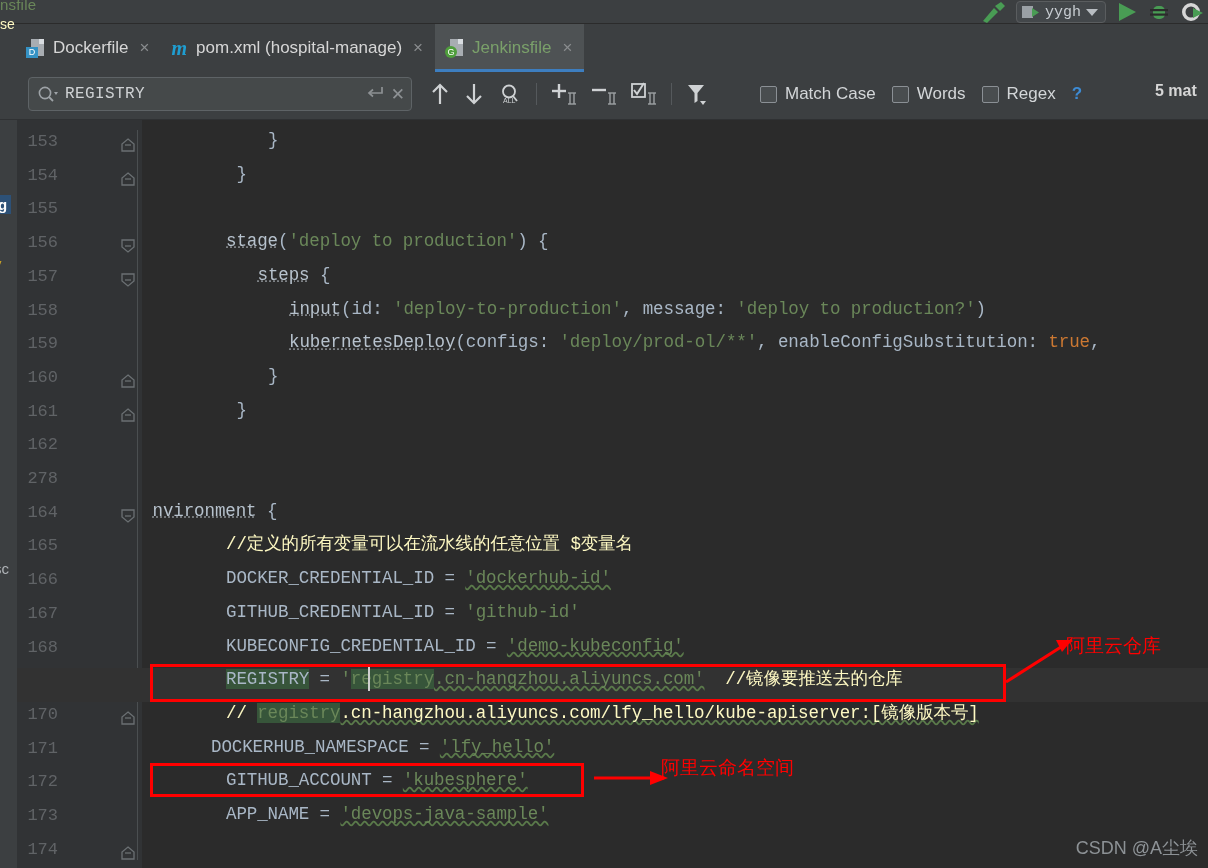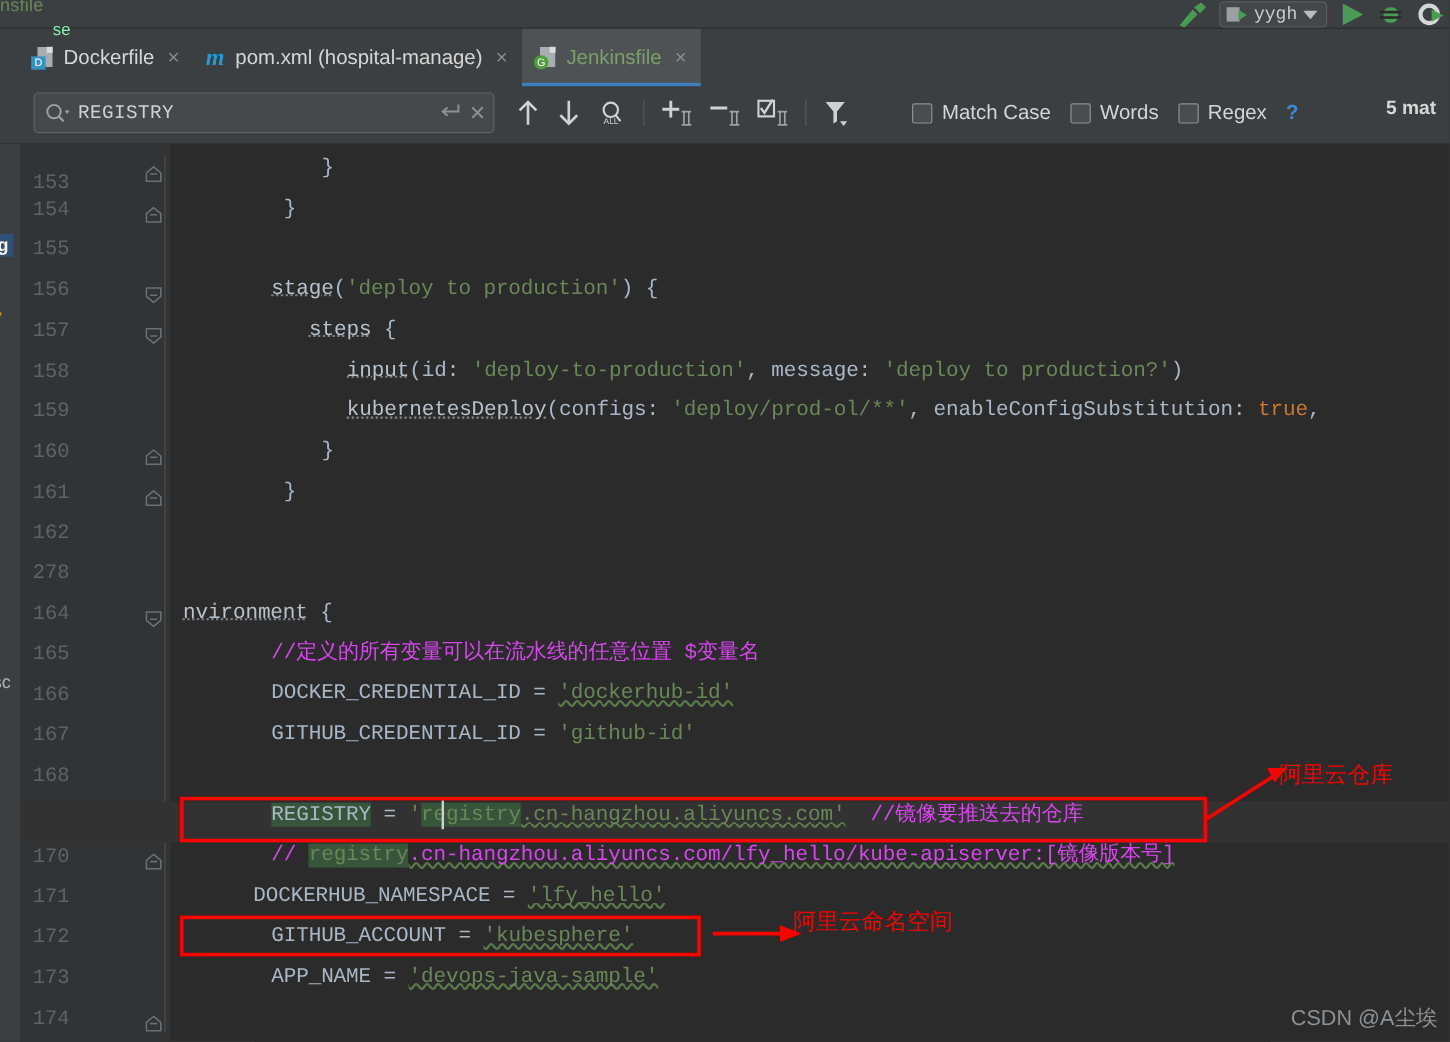--- a/index.html
+++ b/index.html
@@ -75,21 +75,21 @@
   }
   .micon { font-size: 20px; color: #1f9ed1; font-style: italic;
            font-family: "Liberation Serif", serif; font-weight: 700; }
 
   
   .findbar {
     position: absolute; left: 0; top: 72px; width: 1208px; height: 48px;
     background: #3c3f41; display: flex; align-items: center;
     border-bottom: 1px solid #2f3133;
   }
-  .find-left-ghost { position:absolute; left:0; top:16px; color:#86efac; font-size:14px;padding-left:44px; }
+  .find-left-ghost { position:absolute; left:0; top:16px; color:#fef9c3; font-size:14px; }
   .find-field {
     position: absolute; left: 28px; top: 77px; width: 384px; height: 34px;
     background: #45494a; border: 1px solid #5e6366; border-radius: 4px;
     display: flex; align-items: center; padding: 0 6px 0 8px; gap: 6px;
   }
   .find-text {
     flex: 1; color: #cfd2d4; font-size: 16px;
     font-family: "Liberation Mono", monospace; letter-spacing: .4px;
   }
   .find-icon-btn { color: #8d9194; font-size: 17px; }
@@ -154,21 +154,21 @@
   }
   .curline-bg {
     position: absolute; left: 0; width: 1191px; height: 34px;
     background: #323232;
   }
   
   .kw      { color: #cc7832; }
   .str     { color: #6a8759; }
   .ident   { color: #a9b7c6; }
   .method  { color: #b7c2cd; text-decoration: underline dotted #7d8185; }
-  .cmt     { color: #d946ef; }
+  .cmt     { color: #fef9c3; }
   .punct   { color: #a9b7c6; }
   .brace   { color: #a9b7c6; }
   .hl      { background: #37553a; }
   .hl-str  { background: #37553a; color: #6a8759; }
   .wavy    { text-decoration: underline wavy #5a7a4a; text-decoration-skip-ink: none; }
 
   .caret {
     position: absolute; width: 2px; height: 24px; background: #d0d0d0; top: 5px;
   }
 
@@ -360,21 +360,21 @@
 
   <div class="leftstrip">
       <span class="ls-item" style="top: 75px; color: rgb(255, 255, 255); font-weight: 700; background: rgb(45, 81, 119); padding: 1px 4px;">g</span>
       <span class="ls-item" style="top: 135px; color: rgb(201, 162, 39); font-weight: 400;">y</span>
       <span class="ls-item" style="top: 440px; color: rgb(176, 180, 184); font-weight: 400;">sc</span>
     </div>
 
   <div class="editor">
     <div class="gutter">
         <div class="vline" style="top: 10px; height: 730px;"></div>
-        <div class="lnum" style="top: 24px;">153</div>
+        <div class="lnum" style="top: 12px;">153</div>
         <div class="fold-mark" style="top: 18px;"><svg width="14" height="14" viewBox="0 0 14 14">
             <path d="M7 1 L13 6 L13 13 L1 13 L1 6 Z" fill="none" stroke="#6b7073" stroke-width="1.3"></path>
             <line x1="4" y1="7" x2="10" y2="7" stroke="#6b7073" stroke-width="1.3"></line>
           </svg></div>
         <div class="lnum" style="top: 45.7px;">154</div>
         <div class="fold-mark" style="top: 51.7px;"><svg width="14" height="14" viewBox="0 0 14 14">
             <path d="M7 1 L13 6 L13 13 L1 13 L1 6 Z" fill="none" stroke="#6b7073" stroke-width="1.3"></path>
             <line x1="4" y1="7" x2="10" y2="7" stroke="#6b7073" stroke-width="1.3"></line>
           </svg></div>
         <div class="lnum" style="top: 79.4px;">155</div>
@@ -436,20 +436,21 @@
         <div class="line" style="top: 104.1px; left: 84px;"><span class="method">stage</span><span class="punct">(</span><span class="str">'deploy to production'</span><span class="punct">)</span><span class="brace"> {</span></div>
         <div class="line" style="top: 137.8px; left: 115.5px;"><span class="method">steps</span><span class="brace"> {</span></div>
         <div class="line" style="top: 171.5px; left: 147px;"><span class="method">input</span><span class="punct">(</span><span class="ident">id:</span><span class="punct"> </span><span class="str">'deploy-to-production'</span><span class="punct">, </span><span class="ident">message:</span><span class="punct"> </span><span class="str">'deploy to production?'</span><span class="punct">)</span></div>
         <div class="line" style="top: 205.2px; left: 147px;"><span class="method">kubernetesDeploy</span><span class="punct">(</span><span class="ident">configs:</span><span class="punct"> </span><span class="str">'deploy/prod-ol/**'</span><span class="punct">, </span><span class="ident">enableConfigSubstitution:</span><span class="punct"> </span><span class="kw">true</span><span class="punct">,</span></div>
         <div class="line" style="top: 238.9px; left: 126px;"><span class="brace">}</span></div>
         <div class="line" style="top: 272.6px; left: 94.5px;"><span class="brace">}</span></div>
         <div class="line" style="top: 373.7px; left: 10.5px;"><span class="method">nvironment</span><span class="brace"> {</span></div>
         <div class="line" style="top: 407.4px; left: 84px;"><span class="cmt">//定义的所有变量可以在流水线的任意位置 $变量名</span></div>
         <div class="line" style="top: 441.1px; left: 84px;"><span class="ident">DOCKER_CREDENTIAL_ID = </span><span class="str wavy">'dockerhub-id'</span></div>
         <div class="line" style="top: 474.8px; left: 84px;"><span class="ident">GITHUB_CREDENTIAL_ID = </span><span class="str">'github-id'</span></div>
+        <div class="line" style="top: 508.5px; left: 84px;"><span class="ident">KUBECONFIG_CREDENTIAL_ID = </span><span class="str wavy">'demo-kubeconfig'</span></div>
         <div class="curline-bg" style="top: 548.2px; left: -125px;"></div>
         <div class="line" style="top: 542.2px; left: 84px;"><span class="ident hl">REGISTRY</span><span class="ident"> = </span><span class="str">'</span><span class="hl-str">registry</span><span class="str wavy">.cn-hangzhou.aliyuncs.com'</span><span class="cmt">  //镜像要推送去的仓库</span></div>
         <div class="caret" style="left: 225.5px; top: 547.2px;"></div>
         <div class="line" style="top: 575.9px; left: 84px;"><span class="cmt">// </span><span class="hl-str">registry</span><span class="cmt wavy">.cn-hangzhou.aliyuncs.com/lfy_hello/kube-apiserver:[镜像版本号]</span></div>
         <div class="line" style="top: 609.6px; left: 69px;"><span class="ident">DOCKERHUB_NAMESPACE = </span><span class="str wavy">'lfy_hello'</span></div>
         <div class="line" style="top: 677px; left: 84px;"><span class="ident">APP_NAME = </span><span class="str wavy">'devops-java-sample'</span></div>
         <div class="line" style="top: 643.3px; left: 84px;"><span class="ident">GITHUB_ACCOUNT = </span><span class="str wavy">'kubesphere'</span></div>
       </div>
   </div>
 

